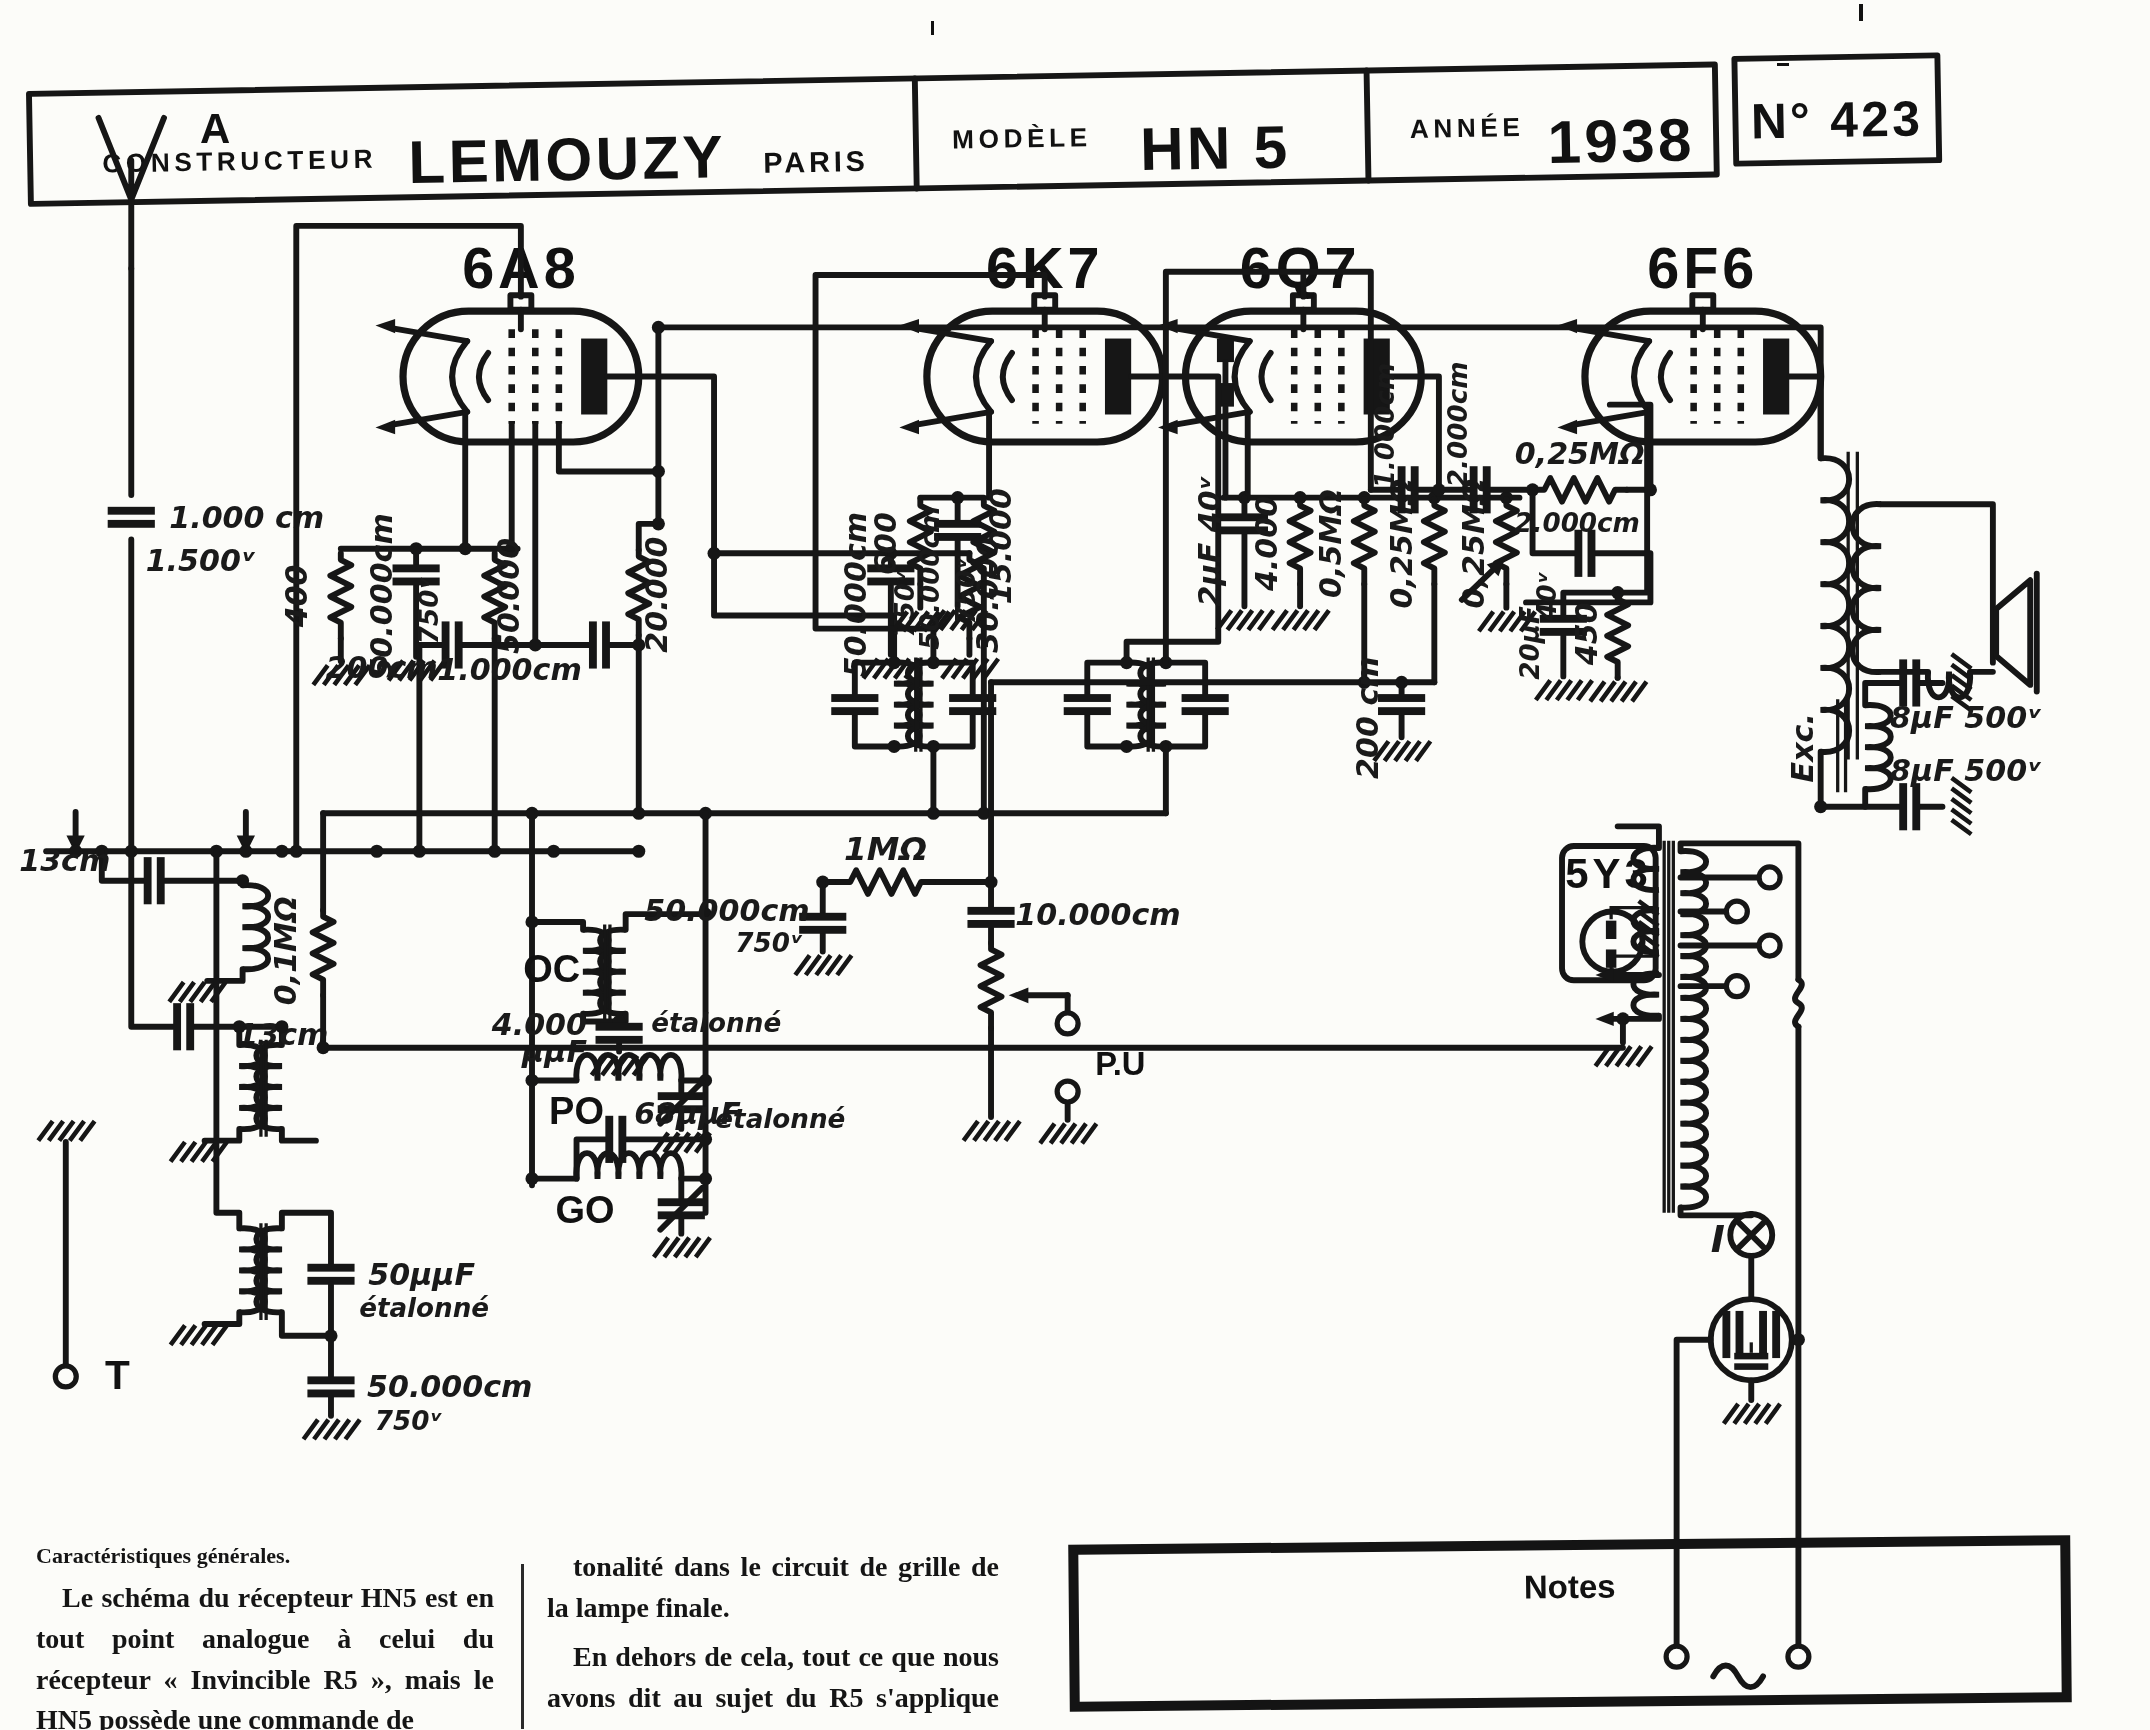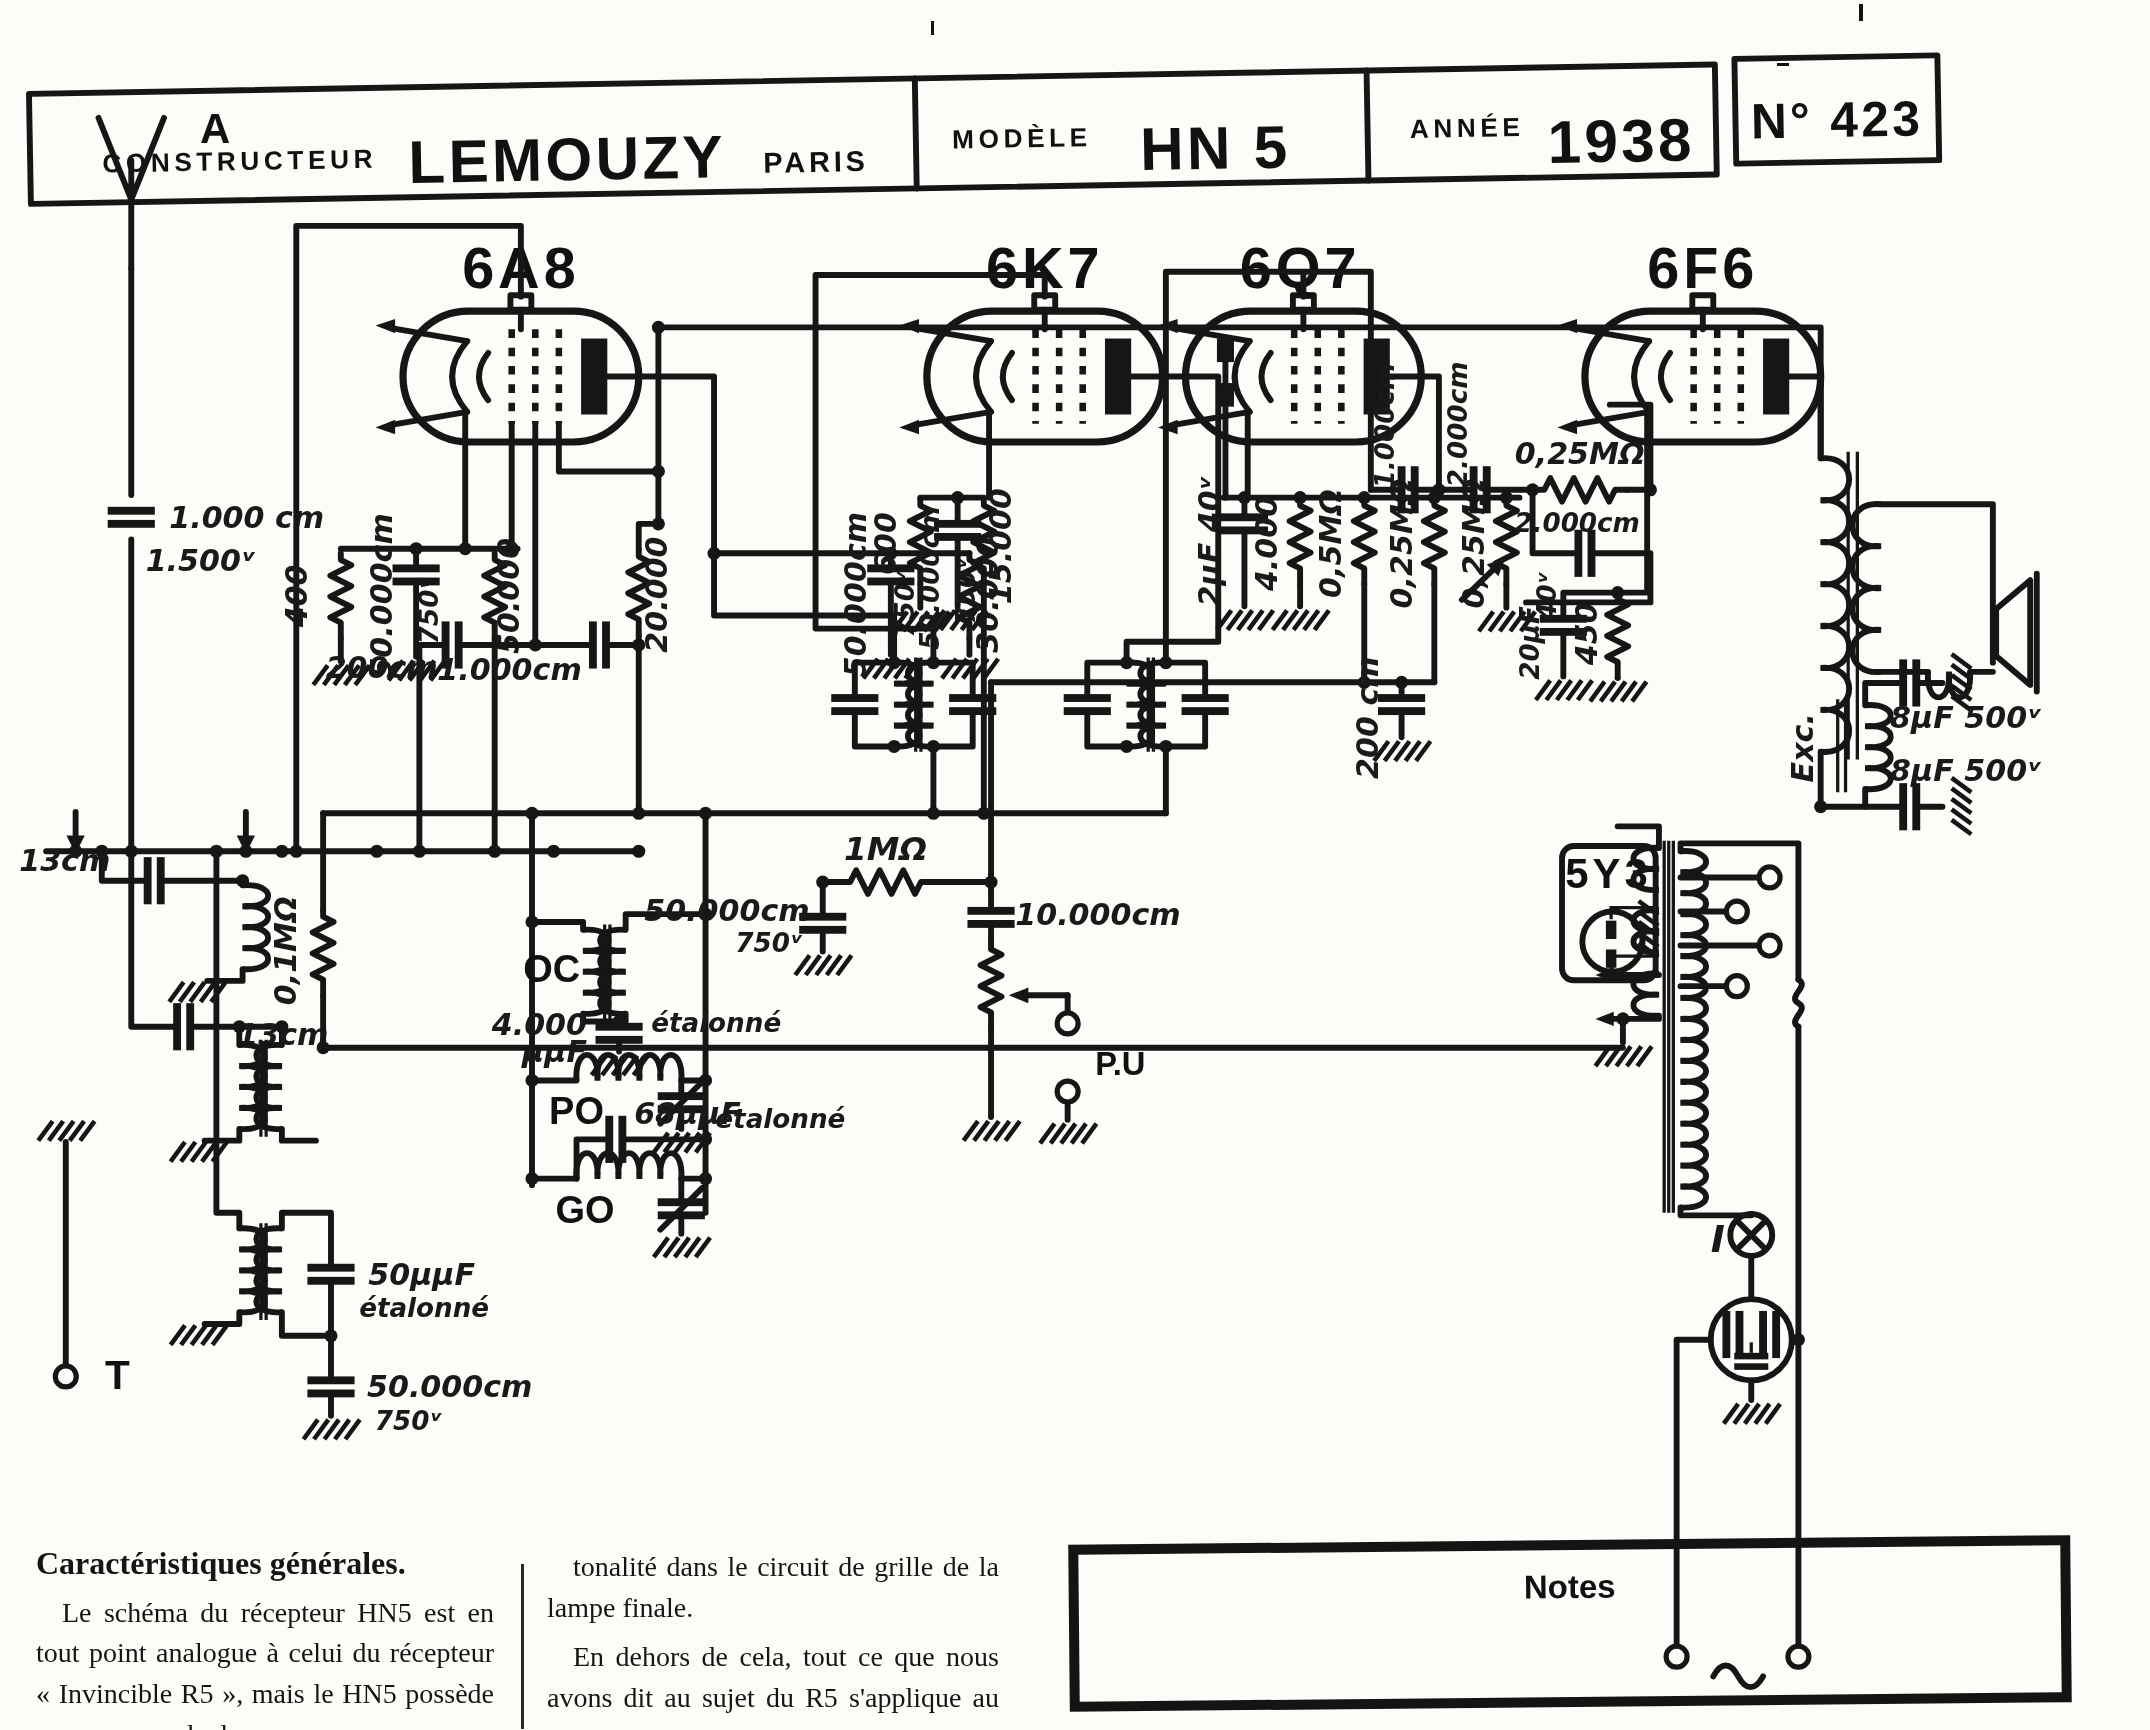--- a/index.html
+++ b/index.html
@@ -20,22 +20,22 @@
        font-size:46px;fill:#1a1a1a;}
   .sm{font-size:40px;}
   .tube-label{font-family:"Liberation Sans",sans-serif;font-weight:bold;font-size:88px;
        fill:#111;letter-spacing:6px;}
   .band{font-family:"Liberation Sans",sans-serif;font-weight:bold;font-size:58px;fill:#111;}
   .hdr-sm{font-weight:bold;font-size:40px;letter-spacing:7px;fill:#111;}
   .hdr-big{font-weight:bold;font-size:92px;letter-spacing:5px;fill:#111;}
   .hdr-mid{font-weight:bold;font-size:44px;letter-spacing:6px;fill:#111;}
   .txtcol{position:absolute;font-family:"Liberation Serif",serif;font-size:28px;
           line-height:1.45;text-align:justify;color:#151515;}
-  .txtcol h3{font-size:32px;margin:0 0 6.5px 0;font-family:"Liberation Serif",serif;}
-  .txtcol p{margin:0 0 9.2px 0;text-indent:26px;}
+  .txtcol h3{font-size:22px;margin:0 0 6.5px 0;font-family:"Liberation Serif",serif;}
+  .txtcol p{margin:0 0 9.2px 0;text-indent:26px;font-weight:bold;}
   #notes-box{position:absolute;left:1069px;top:1540px;width:982px;height:147px;
       border:10.5px solid #141414;transform:rotate(-0.55deg);}
   #notes-box .t{font-family:"Liberation Sans",sans-serif;font-weight:bold;font-size:33px;
       text-align:center;margin-top:18.3px;color:#111;}
   .divider{position:absolute;left:521px;top:1564px;width:2.6px;height:165px;background:#2a2a2a;}
   .speck{position:absolute;background:#111;}
 </style>
 </head>
 <body>
 

